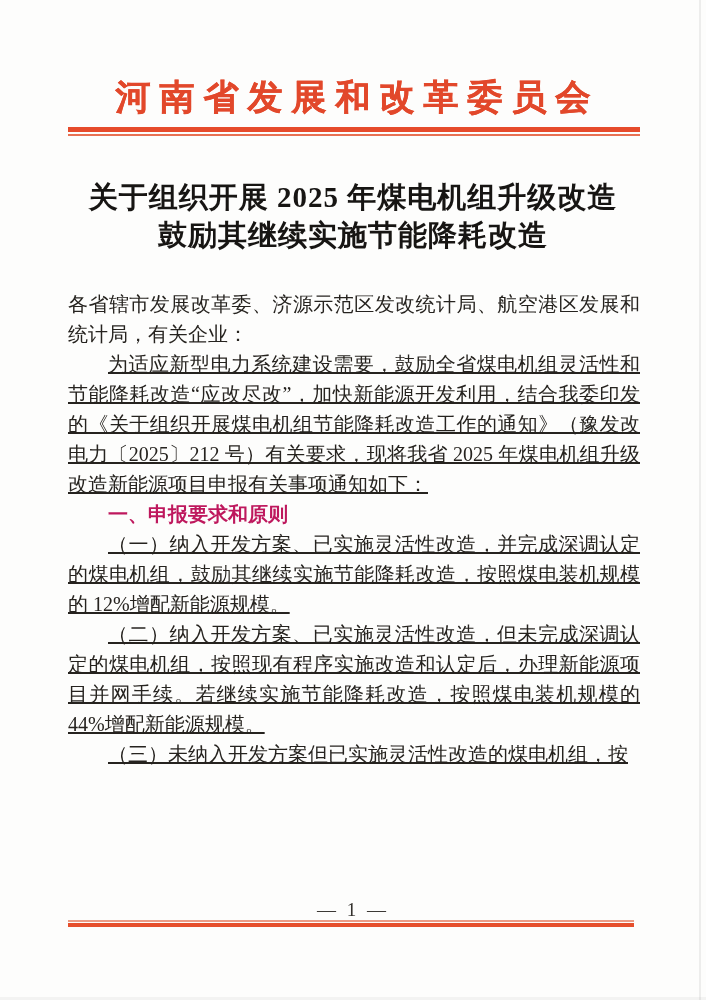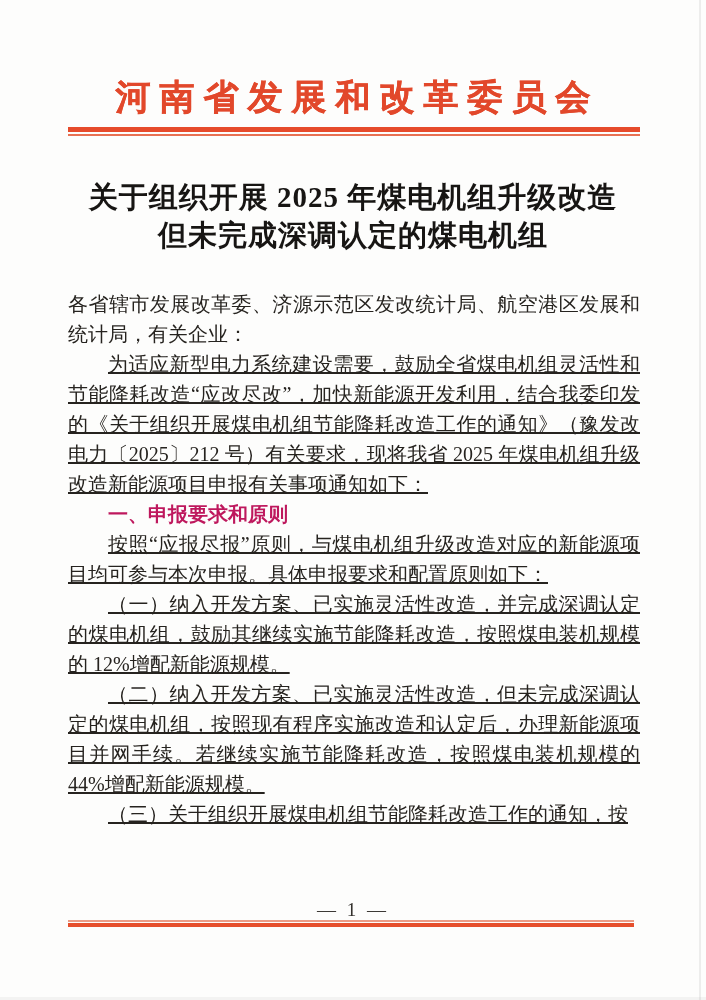--- a/index.html
+++ b/index.html
@@ -148,31 +148,30 @@
   <div class="letterhead">河南省发展和改革委员会</div>
 
   <div class="head-rule">
     <div class="rule-thick"></div>
     <div class="rule-gap"></div>
     <div class="rule-thin"></div>
   </div>
 
   <div class="doc-title">
     <div>关于组织开展 2025 年煤电机组升级改造</div>
-    <div>但未完成深调认定的煤电机组</div>
+    <div>鼓励其继续实施节能降耗改造</div>
   </div>
 
   <div class="doc-body">
     <p class="salutation">各省辖市发展改革委、济源示范区发改统计局、航空港区发展和统计局，有关企业：</p>
     <p class="indent">为适应新型电力系统建设需要，鼓励全省煤电机组灵活性和节能降耗改造“应改尽改”，加快新能源开发利用，结合我委印发的《关于组织开展煤电机组节能降耗改造工作的通知》（豫发改电力〔2025〕212 号）有关要求，现将我省 2025 年煤电机组升级改造新能源项目申报有关事项通知如下：</p>
     <p class="heading">一、申报要求和原则</p>
-    <p class="indent">按照“应报尽报”原则，与煤电机组升级改造对应的新能源项目均可参与本次申报。具体申报要求和配置原则如下：</p>
     <p class="indent">（一）纳入开发方案、已实施灵活性改造，并完成深调认定的煤电机组，鼓励其继续实施节能降耗改造，按照煤电装机规模的 12%增配新能源规模。</p>
     <p class="indent">（二）纳入开发方案、已实施灵活性改造，但未完成深调认定的煤电机组，按照现有程序实施改造和认定后，办理新能源项目并网手续。若继续实施节能降耗改造，按照煤电装机规模的 44%增配新能源规模。</p>
-    <p class="indent">（三）关于组织开展煤电机组节能降耗改造工作的通知，按</p>
+    <p class="indent">（三）未纳入开发方案但已实施灵活性改造的煤电机组，按</p>
   </div>
 
   <div class="footer-num">— 1 —</div>
 
   <div class="foot-rule">
     <div class="rule-thin"></div>
     <div class="rule-gap"></div>
     <div class="rule-thick"></div>
   </div>
 

